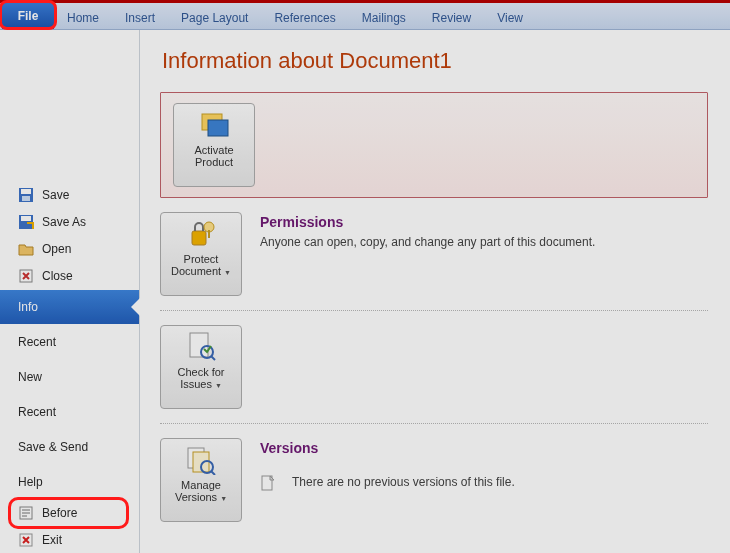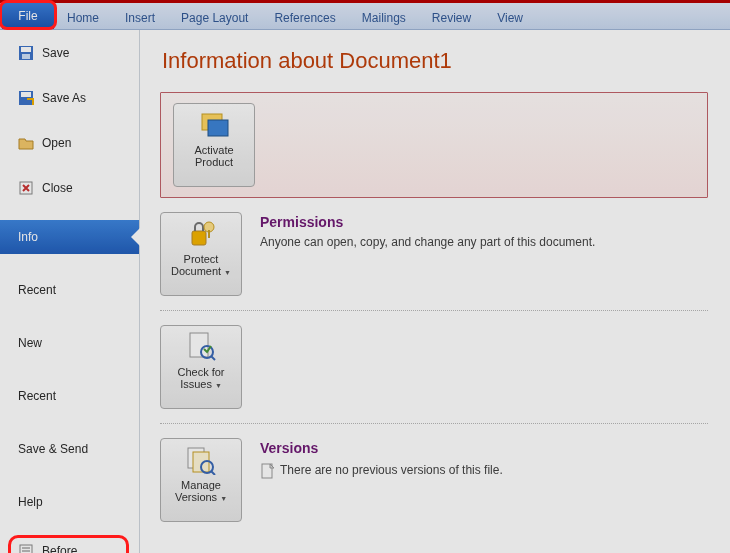--- a/index.html
+++ b/index.html
@@ -21,42 +21,43 @@
     background:linear-gradient(#e2ebf9,#c9d9f0);
     border-bottom:1px solid #9fb5d6;
     display:flex; align-items:flex-end;
     font-size:12px; color:#385f9e; position:relative;
   }
   .file-tab {
     width:52px; height:26px; background:linear-gradient(#3a7fdc,#1d56b2);
     color:#fff; display:flex; align-items:center; justify-content:center;
     margin-left:2px; border-radius:3px 3px 0 0; font-size:12px;
     position:relative;
+    font-weight:bold;
   }
   .file-tab-hl{
     position:absolute; left:-3px; top:-3px; width:58px; height:30px;
     border:3px solid #ff1a1a; border-radius:8px; pointer-events:none; z-index:1001;
   }
   .ribbon-tab {
     padding:0 13px; height:22px; display:flex; align-items:center; color:#335a98;
   }
 
   
   .main { display:flex; height:calc(553px - 30px); }
 
   
   .nav {
     width:140px; background:#fff; border-right:1px solid #d0d6de;
-    display:flex; flex-direction:column; padding-top:10px;
+    display:flex; flex-direction:column; padding-top:10px;justify-content:flex-end;
   }
   .nav-item {
     display:flex; align-items:center; gap:8px;
     padding:5px 6px 5px 18px; font-size:12px; color:#2b2b2b; position:relative;
   }
-  .nav-item + .nav-item { margin-top:19px; }
+  .nav-item + .nav-item { margin-top:1px; }
   .nav-item.big { padding:10px 6px 10px 18px; }
   .nav-item.selected {
     background:linear-gradient(#3e86df,#2360bd); color:#fff;
   }
   .nav-item.selected::after{
     content:""; position:absolute; right:-1px; top:50%; transform:translateY(-50%);
     border:9px solid transparent; border-right-color:#fff;
   }
   .nav .icon { width:16px; height:16px; flex-shrink:0; }
   .opt-hl{
@@ -92,21 +93,21 @@
 
   .sec-body{ flex:1; font-size:12px; color:#444; line-height:1.45;}
   .sec-body h3{ font-size:14px; font-weight:600; color:#701a75; margin-bottom:2px;}
   .sec-body.alert h3{ color:#aa0c14; }
   .sec-body ul{ list-style:none; margin-top:3px;}
   .sec-body ul li{ padding-left:18px; position:relative; margin-top:3px;}
   .sec-body ul li::before{
     content:""; position:absolute; left:3px; top:5px;
     width:7px; height:7px; background:#c5c5c5;
   }
-  .ver-row{ display:flex; align-items:center; gap:4px; margin-top:4px;}
+  .ver-row{ display:flex; align-items:center; gap:16px; margin-top:16px;}
   .ver-row .vi{ width:16px; height:16px;}
 
   
   .alert-frame{
     border:1px solid #c2636a; background:linear-gradient(#fffaf9,#fdecea);
     padding:10px 12px; border-radius:1px; display:flex; gap:18px; align-items:flex-start;
   }
   .alert-frame .btn-tile{ background:linear-gradient(#fdfdfd,#e7e7e7);}
 </style>
 </head>

